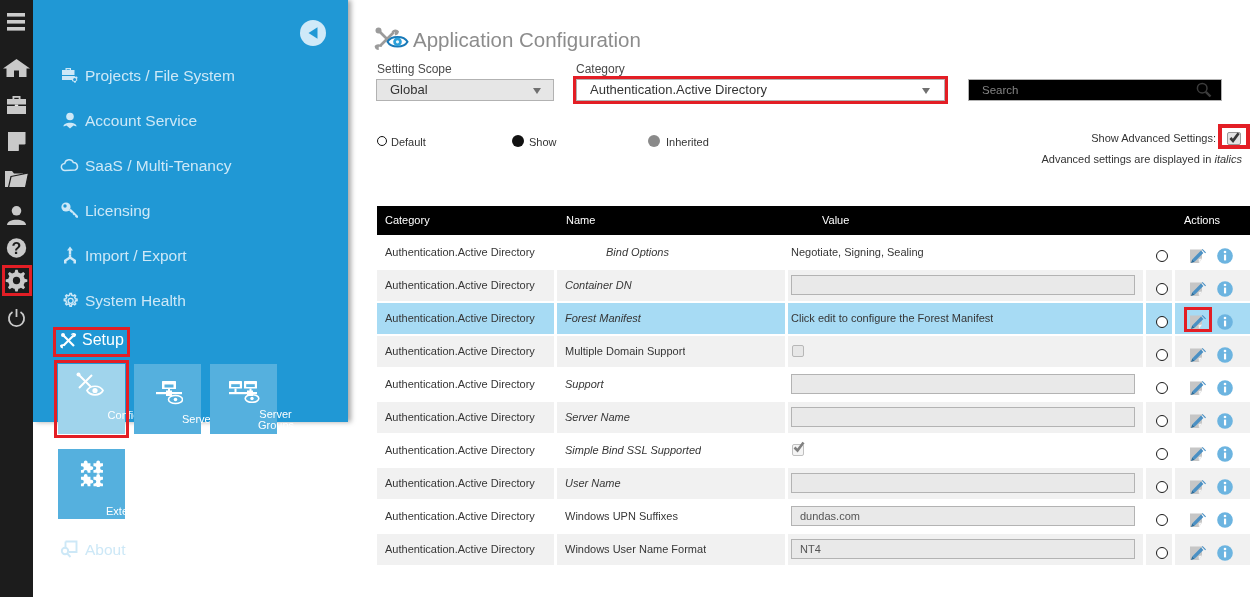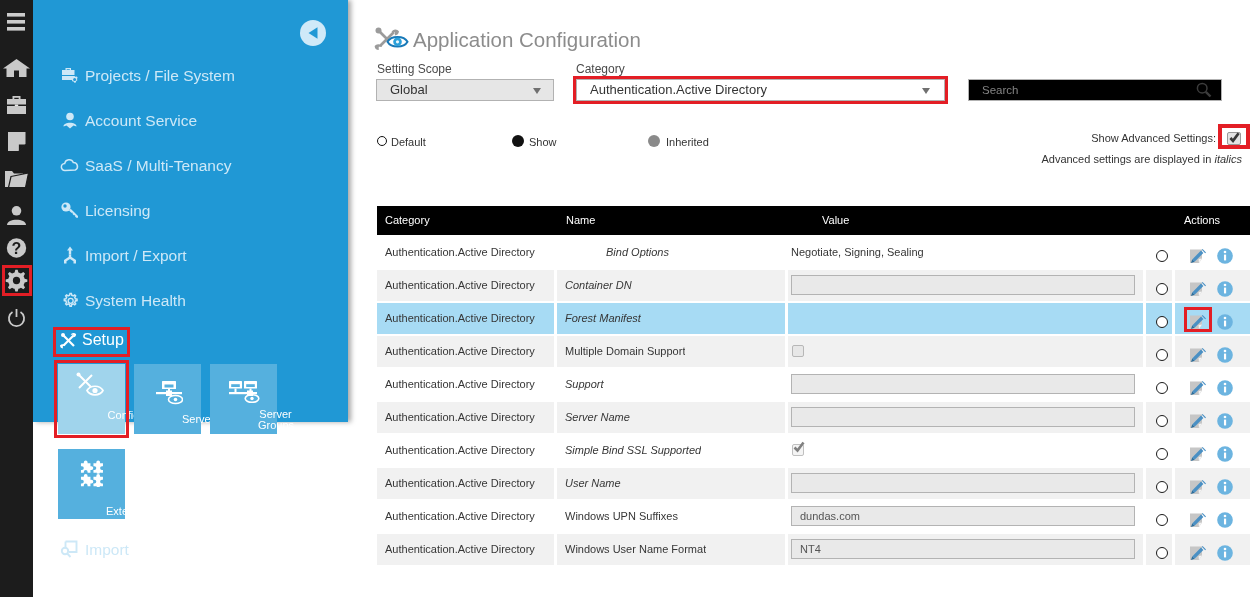--- a/index.html
+++ b/index.html
@@ -237,21 +237,21 @@
 
     <div class="mitem" style="top:540px">
       <svg width="20" height="18" viewBox="0 0 20 18">
           <g fill="none" stroke="#cde8f7" stroke-width="1.9">
             <path d="M5.5 1.5 L16.5 1.5 L16.5 12 L9 12"></path>
             <path d="M5.5 1.5 L5.5 7"></path>
             <circle cx="5" cy="11" r="3.2"></circle>
             <line x1="7.3" y1="13.5" x2="10.5" y2="17"></line>
           </g>
         </svg>
-      <span class="mlabel" style="top:1px">Import</span>
+      <span class="mlabel" style="top:1px">About</span>
     </div>
   </div>
 
   <svg class="abs" style="left:374px; top:26px" width="36" height="26" viewBox="0 0 36 26">
     <g stroke="#9b9b9b" stroke-width="2.6" fill="none">
       <line x1="5" y1="5" x2="20" y2="20"></line>
       <line x1="20" y1="6" x2="6" y2="20"></line>
     </g>
     <g fill="#9b9b9b">
       <circle cx="4.5" cy="4.5" r="3"></circle>
@@ -348,20 +348,21 @@
         </svg>
 </div>
 <div class="abs" style="top:66px; left:0; width:873px; height:31px;">
   <div class="abs" style="left:0px; top:0; width:177px; height:31px; background:#a7dbf4"></div>
   <div class="abs" style="left:180px; top:0; width:228px; height:31px; background:#a7dbf4"></div>
   <div class="abs" style="left:411px; top:0; width:355px; height:31px; background:#a7dbf4"></div>
   <div class="abs" style="left:769px; top:0; width:26px; height:31px; background:#a7dbf4"></div>
   <div class="abs" style="left:798px; top:0; width:75px; height:31px; background:#a7dbf4"></div>
   <div class="cell" style="left:8px; top:0;">Authentication.Active Directory</div>
   <div class="cell" style="left:188px; top:0;font-style:italic;">Forest Manifest</div>
+  <div class="cell" style="left:414px; top:0;">Click edit to configure the Forest Manifest</div>
   <div class="rowradio"></div>
   <svg class="acticon" style="left:812px; top:10.5px;" width="17" height="16" viewBox="0 0 17 16">
           <path d="M1 1.5 L13 1.5 L13 10.5 L10 15 L1 15 Z" fill="#c6c6c6"></path>
           <path d="M13 10.5 L10 15 L9.6 10.9 Z" fill="#f4f4f4"></path>
           <path d="M3.2 11.4 L12 2.6 L14.4 5 L5.6 13.8 Z" fill="#4a90c4"></path>
           <path d="M12.8 1.8 L13.6 1 L17 4.4 L16.2 5.2 Z" fill="#4a90c4"></path>
           <path d="M3.2 11.4 L5.6 13.8 L2 15 Z" fill="#2b6d9b"></path>
         </svg>
   <div class="redbox" style="left:807px; top:4px; width:28px; height:25px;"></div>
   <svg class="acticon" style="left:840px; top:10.5px;" width="16" height="16" viewBox="0 0 17 17">

